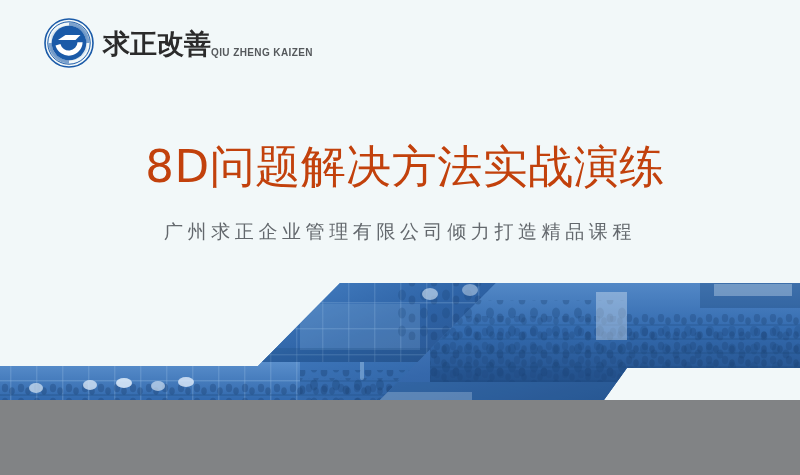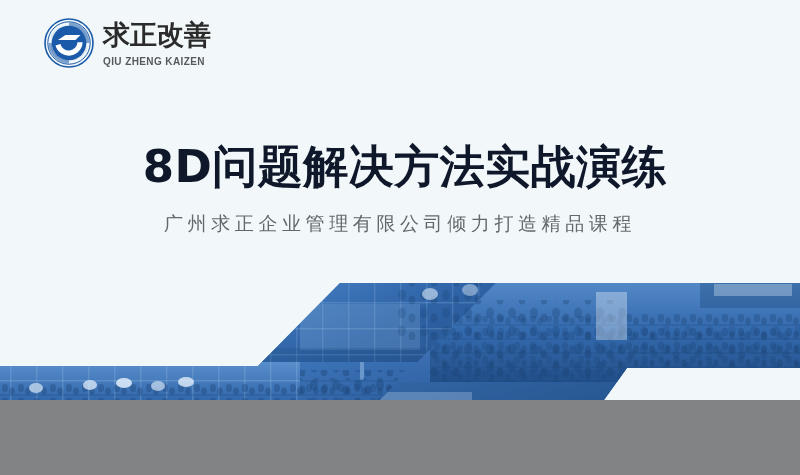--- a/index.html
+++ b/index.html
@@ -44,22 +44,22 @@
 
   .brand-emblem {
     width: 50px;
     height: 50px;
     flex: 0 0 50px;
     position: relative;
   }
 
   .brand-wordmark {
     display: flex;
-    flex-direction: column;
-    align-items: flex-start;
+    flex-direction: row;
+    align-items: flex-end;
     padding-top: 2px;
   }
 
   .brand-cn {
     font-size: 27px;
     font-weight: bold;
     color: #2b2b2b;
     line-height: 1.05;
     letter-spacing: 0px;
     white-space: nowrap;
@@ -98,31 +98,31 @@
     position: absolute;
     left: 0;
     top: 140px;
     width: 800px;
     text-align: center;
     z-index: 5;
   }
 
   .main-title {
     font-size: 45px;
-    font-weight: bold;
-    color: #0f172a;
+    font-weight: normal;
+    color: #c2410c;
     letter-spacing: 0.5px;
     line-height: 1.18;
     white-space: nowrap;
     font-family: "DejaVu Sans", "Liberation Sans", sans-serif;
     margin-left: 10px;
   }
 
   .sub-title {
-    margin-top: 18px;
+    margin-top: 26px;
     font-size: 19px;
     color: #63686d;
     letter-spacing: 4.6px;
     white-space: nowrap;
     font-family: "DejaVu Sans", "Liberation Sans", sans-serif;
   }
 
   
   .collage {
     position: absolute;

